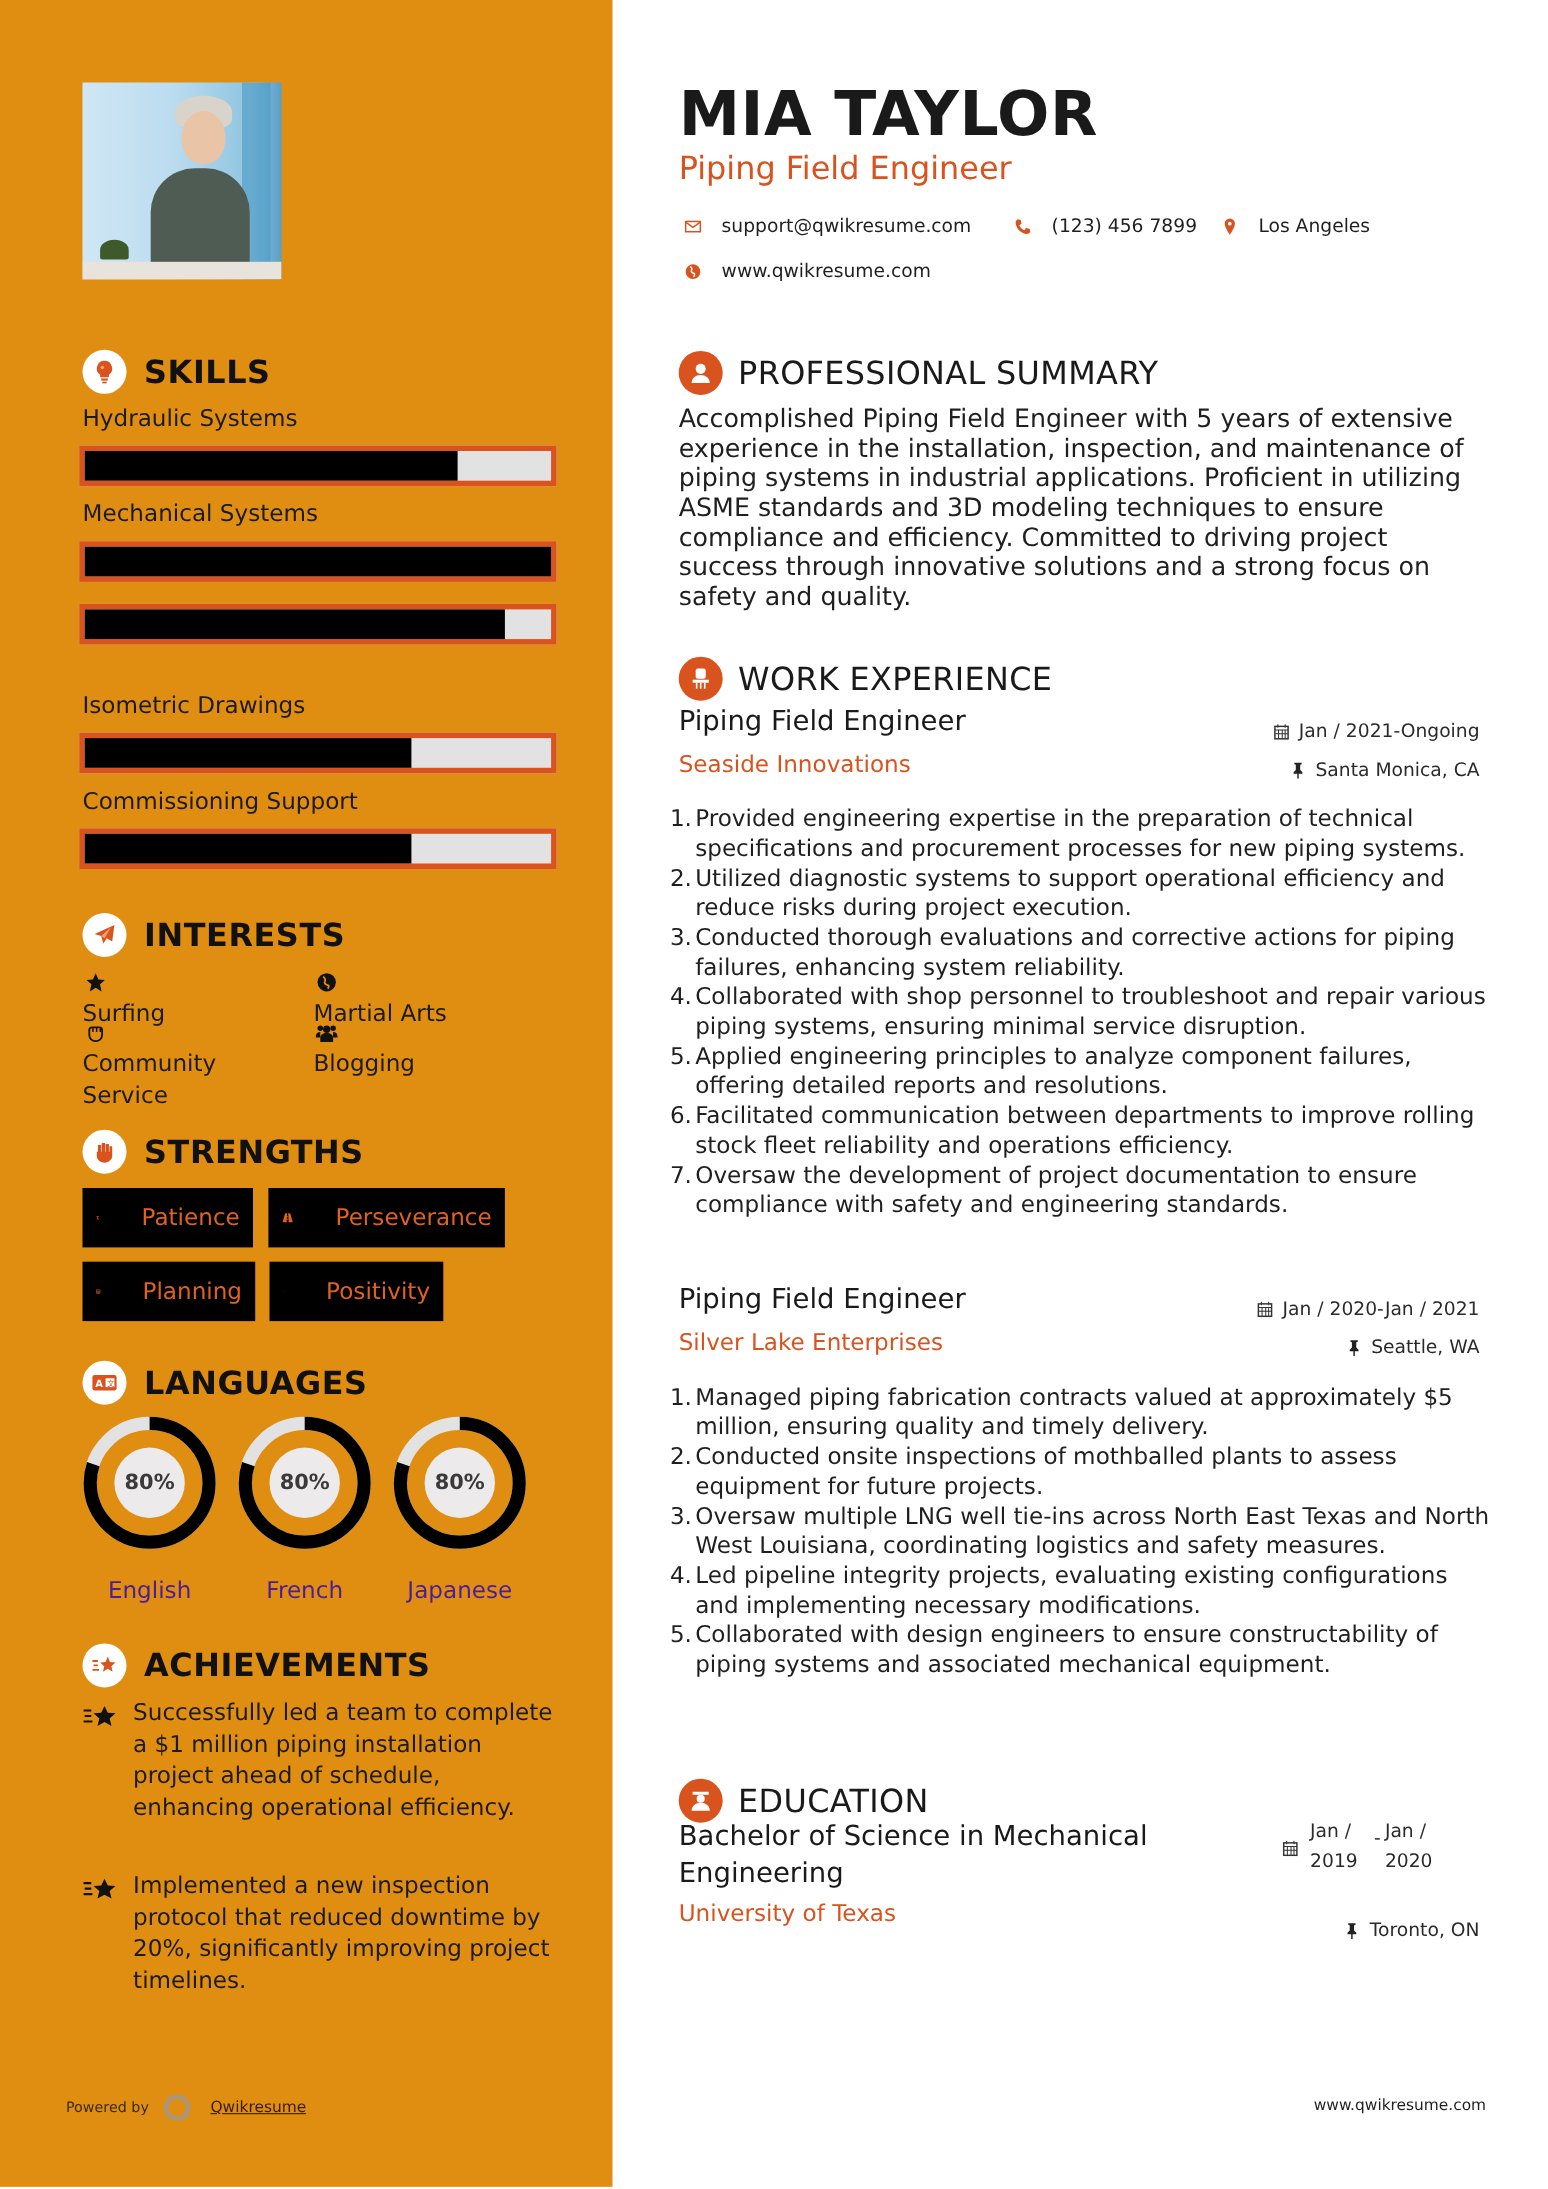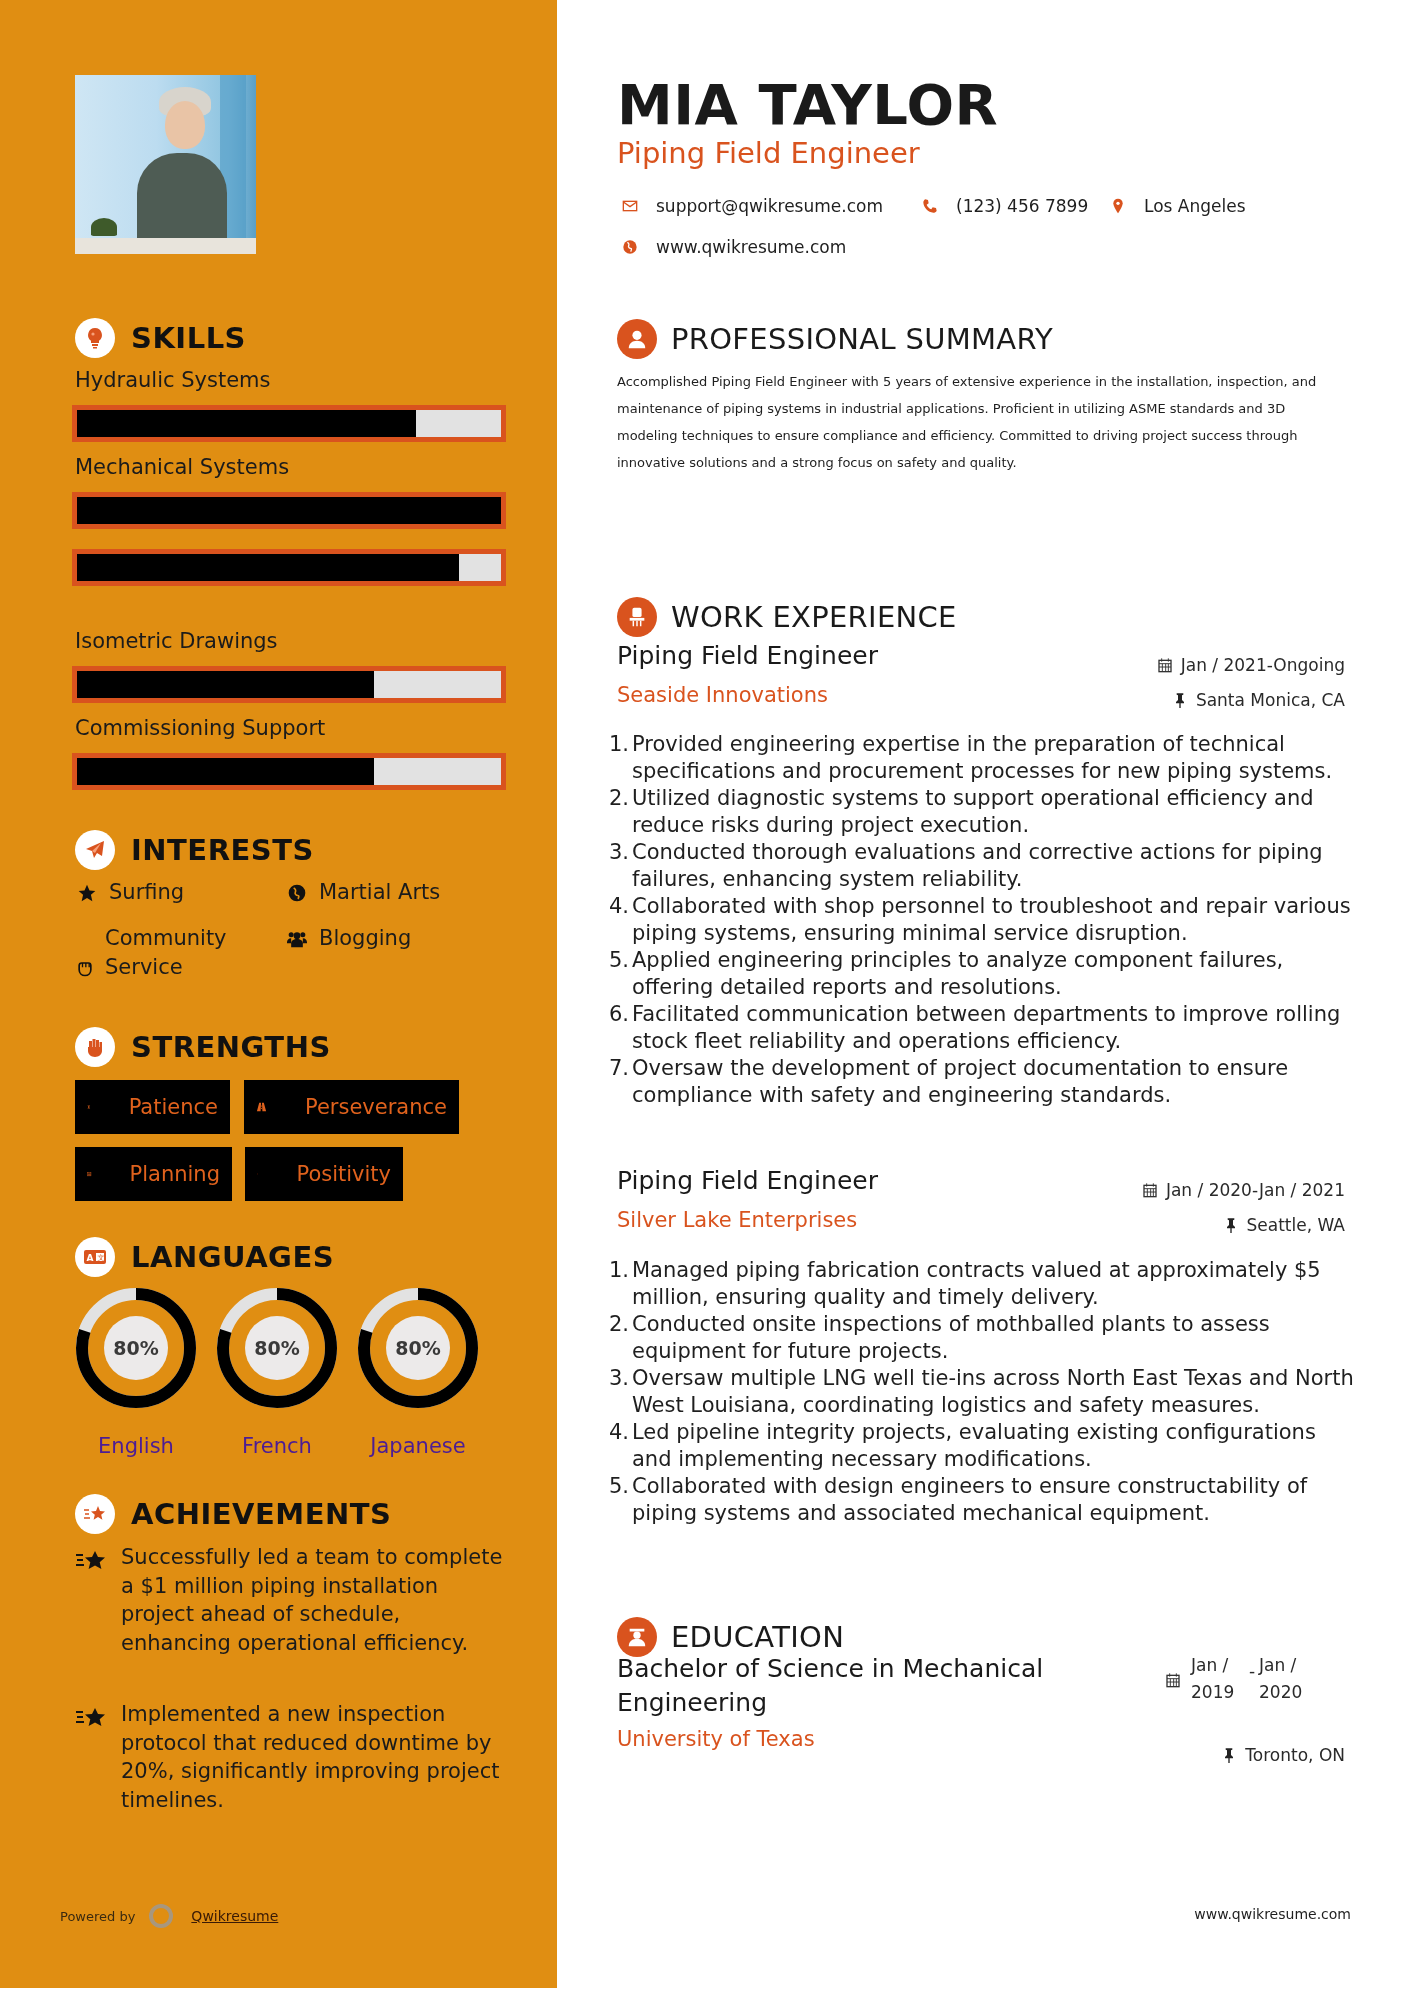--- a/index.html
+++ b/index.html
@@ -20,21 +20,21 @@
 
   .sec-head { position: absolute; left: 75px; display: flex; align-items: center; }
   .sec-icon { width: 40px; height: 40px; border-radius: 50%; background: #ffffff; display: flex; align-items: center; justify-content: center; }
   .sec-icon svg { width: 24px; height: 24px; }
   .sec-title { margin-left: 16px; font-family: "DejaVu Sans", sans-serif; font-weight: bold; font-size: 29px; color: #111; letter-spacing: 0.5px; }
 
   .skill { position: absolute; left: 72px; width: 434px; }
   .skill-label { font-size: 21px; color: #1b1b1b; padding-left: 3px; height: 30px; line-height: 30px; }
   .skill-bar { margin-top: 10px; width: 434px; height: 37px; border: 5px solid #d9531e; background: #e2e2e2; position: relative; }
   .skill-fill { position: absolute; left: 0; top: 0; bottom: 0; background: #000; }
-  .int-item { position: absolute; display: flex; align-items: flex-end; font-size: 21px; color: #1b1b1b; line-height: 29px; }
+  .int-item { position: absolute; display: flex; align-items: flex-start; font-size: 21px; color: #1b1b1b; line-height: 29px; flex-direction: column; }
   .int-item .ico { width: 24px; height: 29px; display: flex; align-items: center; justify-content: center; margin-right: 10px; }
   .int-item .ico svg { width: 20px; height: 20px; }
 
   .strength { position: absolute; height: 54px; background: #000; display: flex; align-items: center; padding: 0 12px; color: #e0621d; font-size: 21px; gap: 28px; }
   .strength svg { width: 22px; height: 22px; margin-right: 10px; }
 
   .lang { position: absolute; top: 1286px; width: 124px; text-align: center; }
   .donut { width: 124px; height: 124px; position: relative; margin: 0 auto; }
   .donut svg { width: 124px; height: 124px; }
   .donut-inner { position: absolute; left: 30px; top: 30px; width: 64px; height: 64px; border-radius: 50%; background: #eceaea;
@@ -54,21 +54,21 @@
   .name { position: absolute; left: 60px; top: 72px; font-size: 56px; font-weight: bold; color: #1a1a1a; letter-spacing: 0.5px; }
   .role { position: absolute; left: 60px; top: 136px; font-size: 29px; color: #d9531e; }
   .contact { position: absolute; display: flex; align-items: center; font-size: 17px; color: #1f1f1f; }
   .contact svg { width: 16px; height: 16px; margin-right: 18px; }
 
   .m-head { position: absolute; left: 60px; display: flex; align-items: center; }
   .m-icon { width: 40px; height: 40px; border-radius: 50%; background: #d9531e; display: flex; align-items: center; justify-content: center; }
   .m-icon svg { width: 22px; height: 22px; }
   .m-title { margin-left: 14px; font-size: 29px; color: #1a1a1a; letter-spacing: 0.3px; }
 
-  .para { position: absolute; left: 60px; width: 730px; font-size: 13px; line-height: 27px; color: #1f1f1f; }
+  .para { position: absolute; left: 60px; width: 730px; font-size: 23px; line-height: 27px; color: #1f1f1f; }
 
   .job-title { position: absolute; left: 60px; font-size: 25px; color: #1a1a1a; }
   .job-co { position: absolute; left: 60px; font-size: 21px; color: #d9531e; }
   .job-meta { position: absolute; right: 62px; display: flex; align-items: center; font-size: 17px; color: #2a2a2a; }
   .job-meta svg { width: 16px; height: 16px; margin-right: 8px; }
 
   .duties { position: absolute; left: 60px; width: 740px; font-size: 21px; line-height: 27px; color: #1f1f1f; list-style: none; }
   .duties li { display: flex; }
   .duties .num { width: 19px; flex: none; text-align: right; margin-right: 4px; margin-left: -8px; }
 

